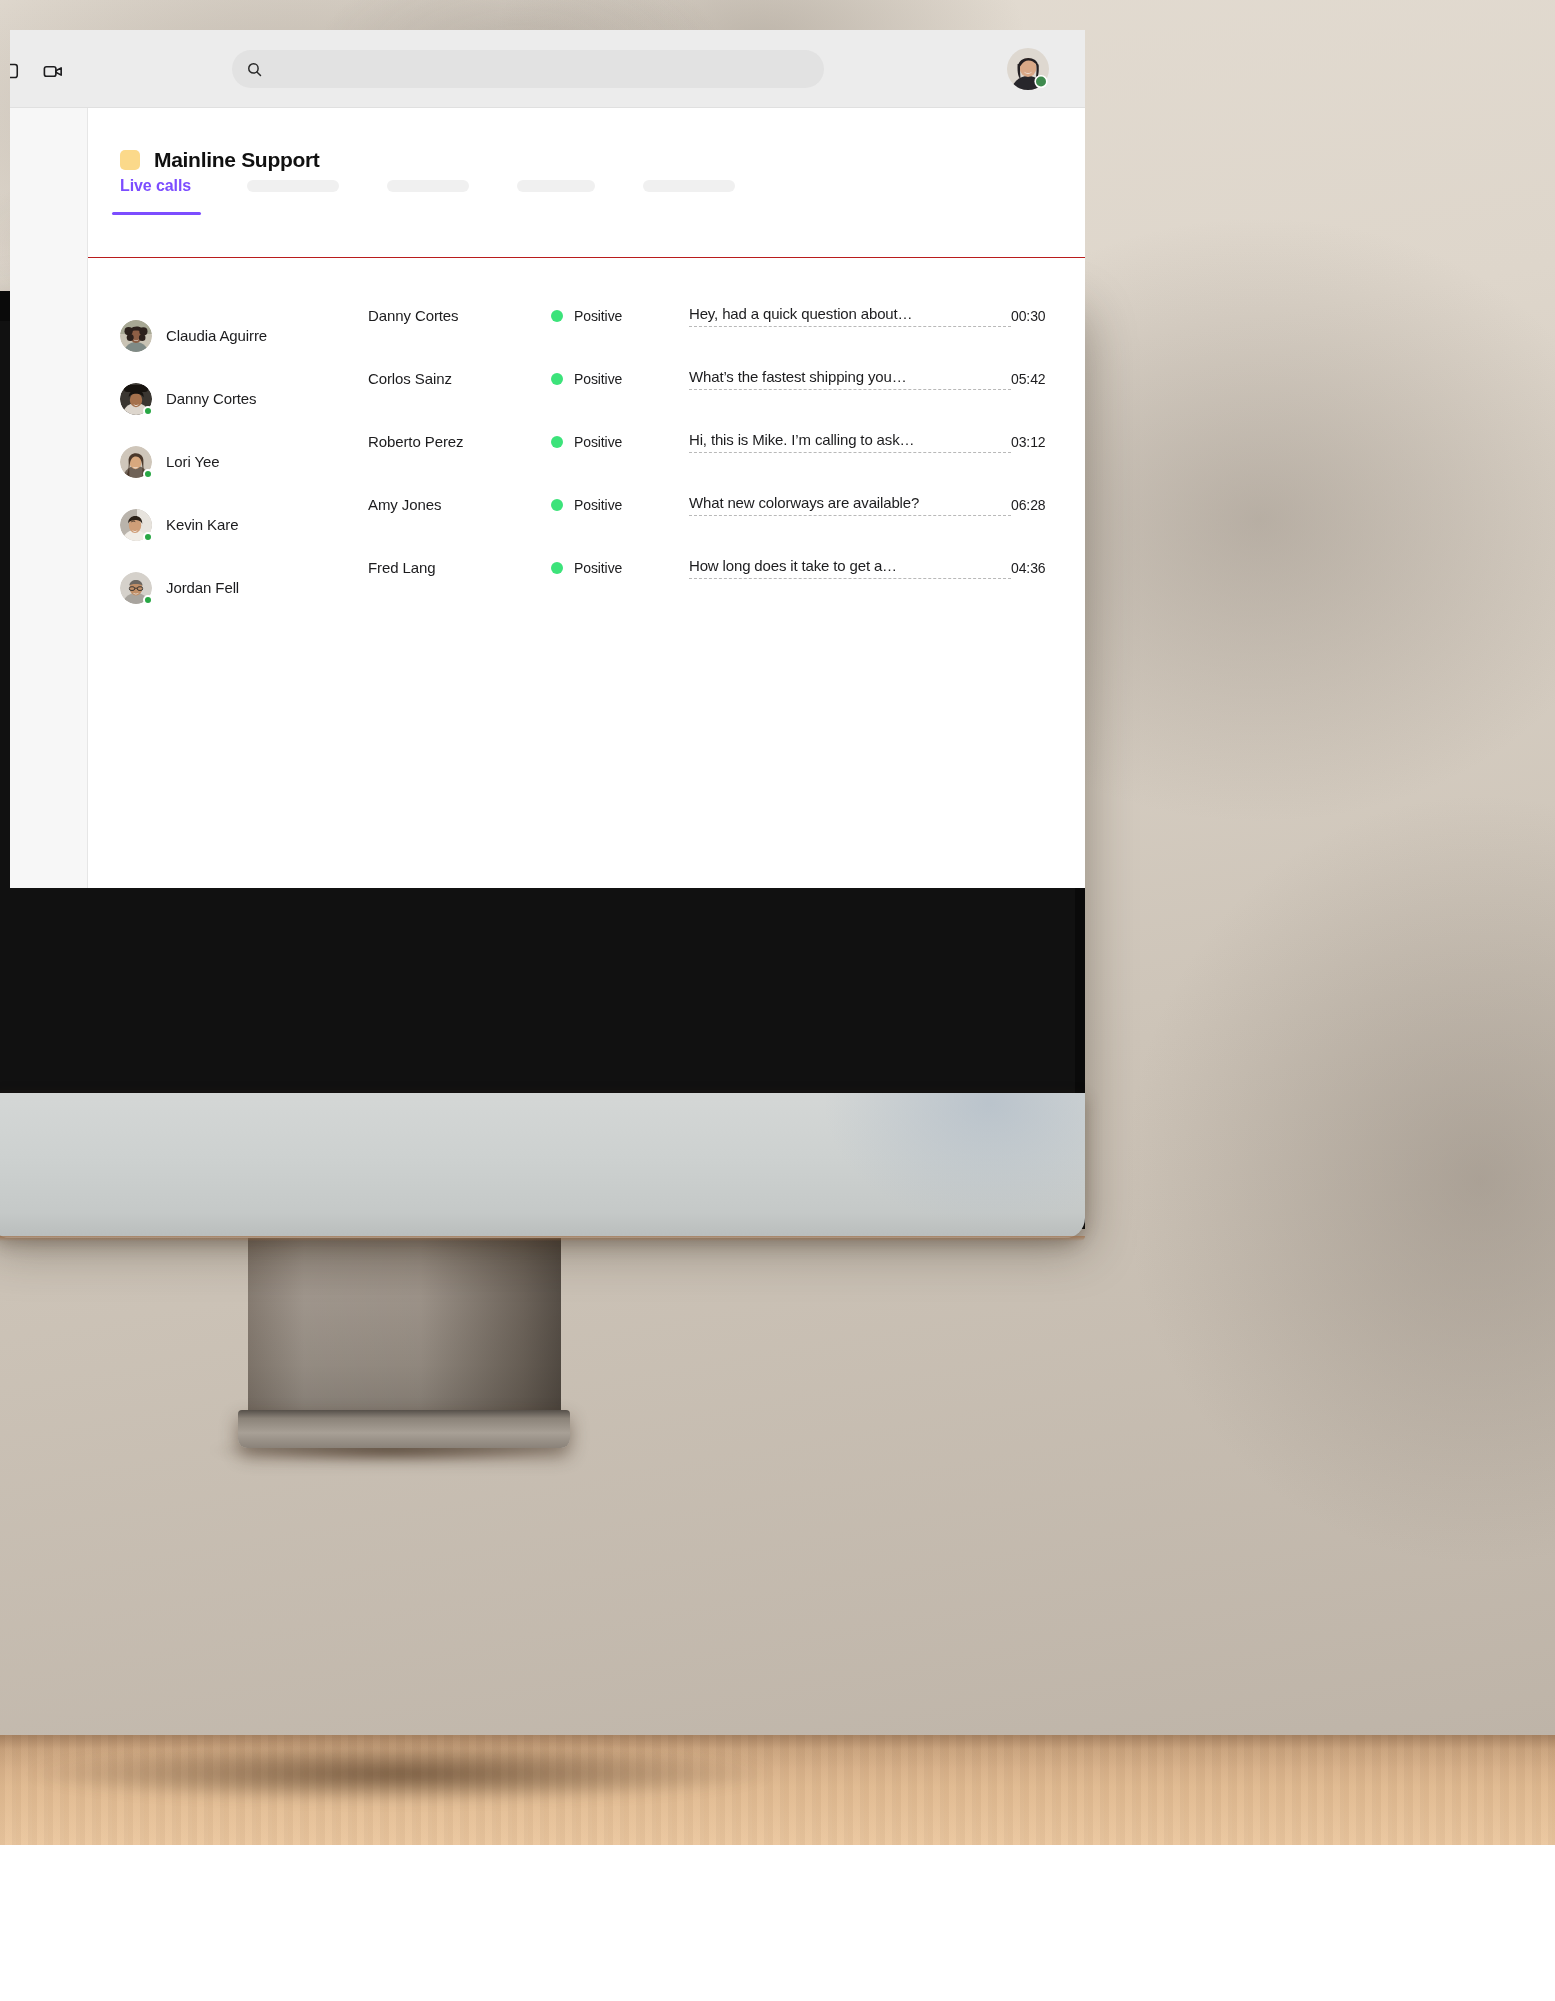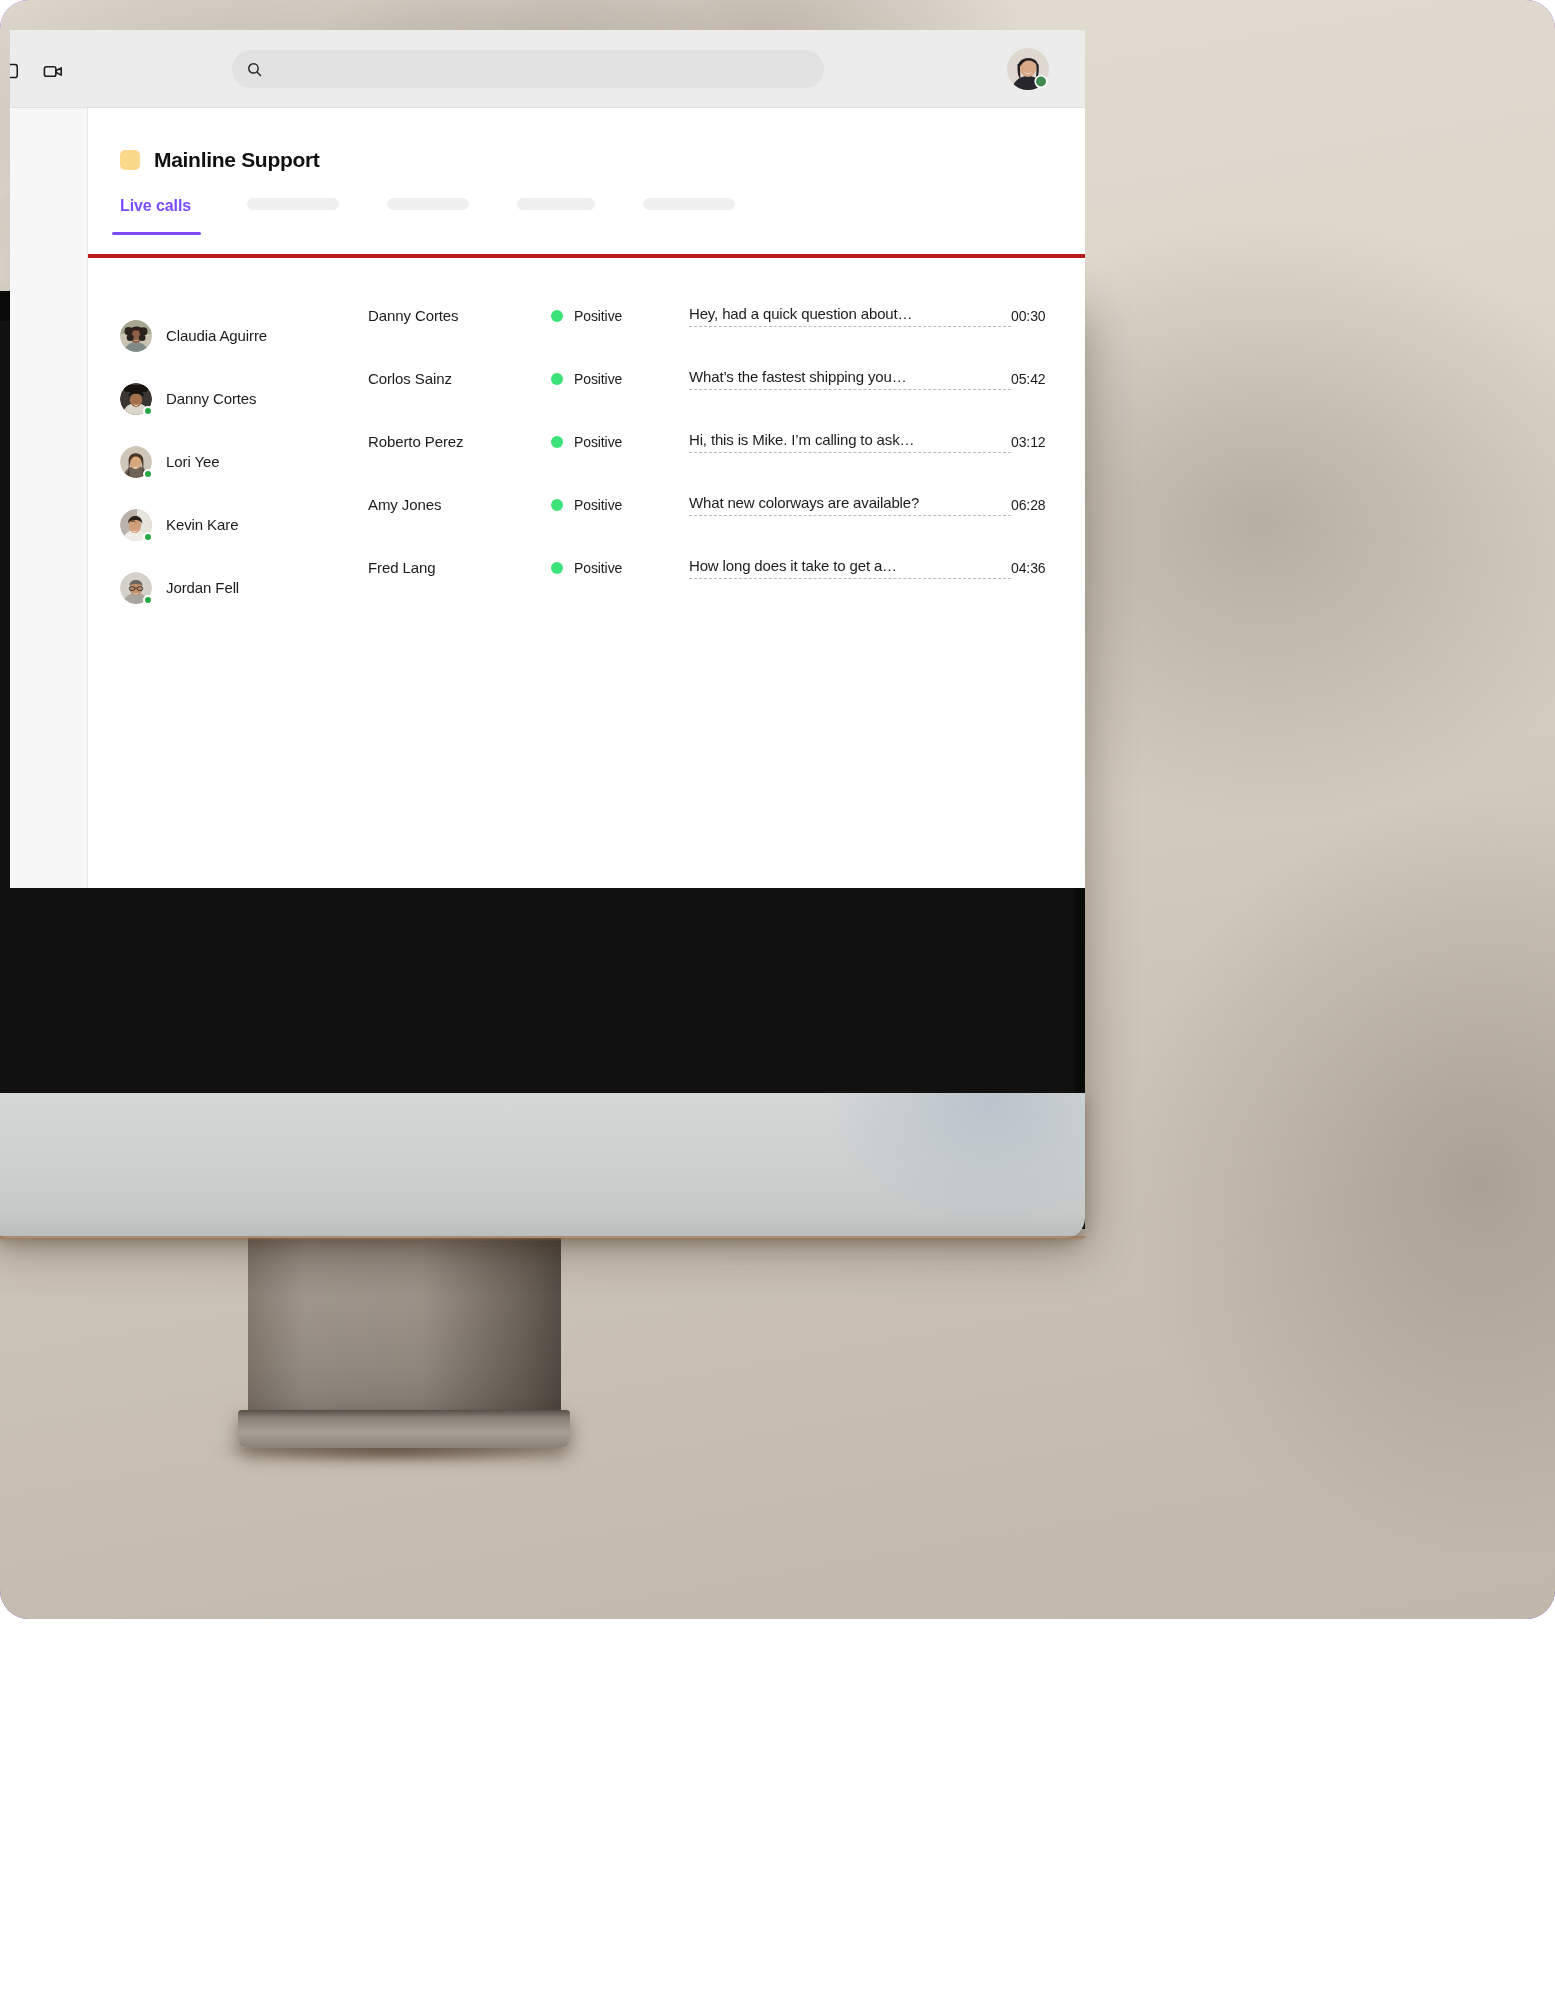--- a/index.html
+++ b/index.html
@@ -9,24 +9,23 @@
     width: 1555px;
     height: 2001px;
     overflow: hidden;
     font-family: "Liberation Sans", sans-serif;
   }
 
   
   #scene {
     position: relative;
     width: 1555px;
-    height: 1619px;
+    height: 1845px;
     background: #6d28d9;
     overflow: hidden;
-    border-radius: 29px;
   }
 
   
   #wall {
     position: absolute;
     left: 0; top: 0;
     width: 1555px;
     height: 1790px;
     background:
       radial-gradient(ellipse 620px 300px at 300px 120px, rgba(150,140,128,0.50), rgba(150,140,128,0) 72%),
@@ -200,24 +199,24 @@
   }
   #page-title {
     font-size: 21px;
     font-weight: 700;
     color: #101010;
     letter-spacing: -0.3px;
   }
 
   
   #tabs {
-    display: flex; align-items: center;
+    display: flex; align-items: flex-start;
     height: 86px;
     padding-left: 32px;
-    border-bottom: 4px solid #b91c1c;
+    border-bottom: 1px solid #b91c1c;
     gap: 0;
   }
   .tab {
     height: 42px;
     display: flex; align-items: center;
     padding: 0 0 14px 0;
     margin-right: 56px;
     position: relative;
   }
   .tab.active .tab-label {

